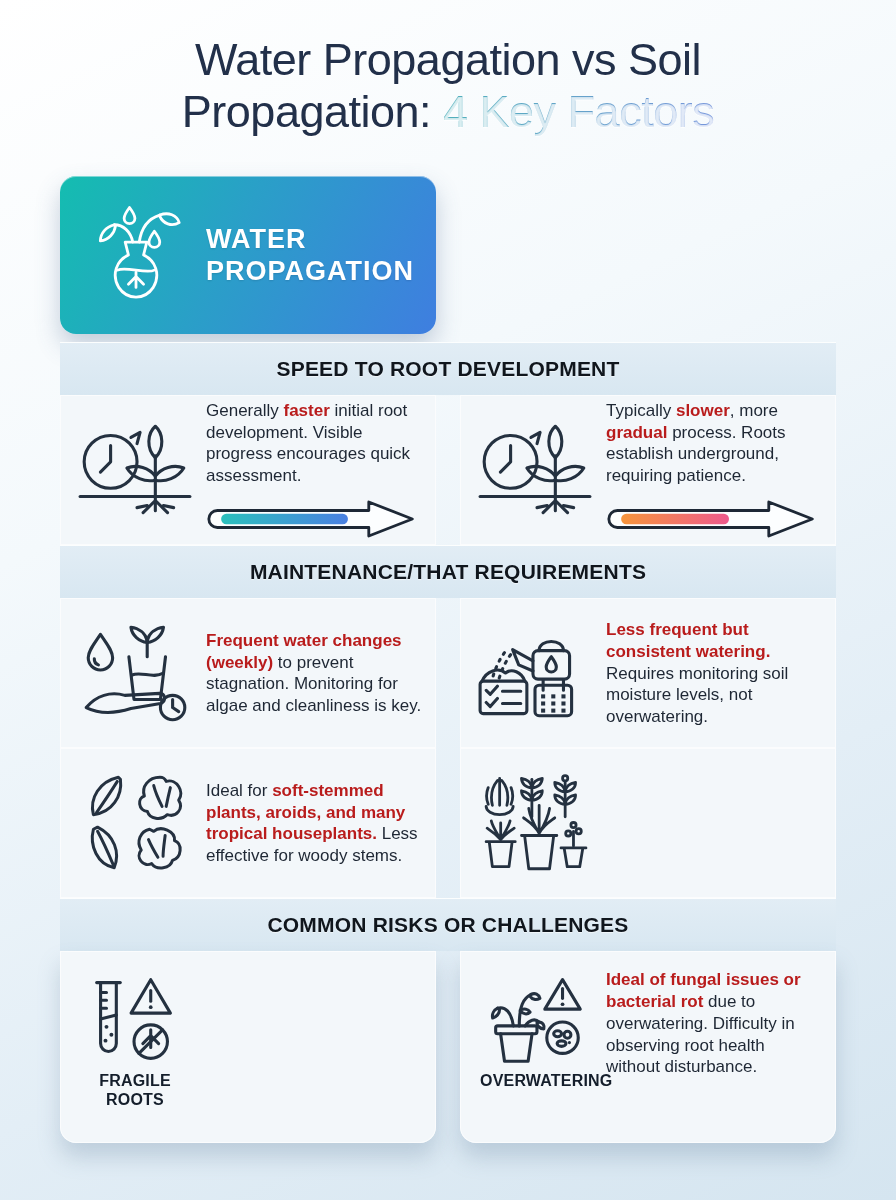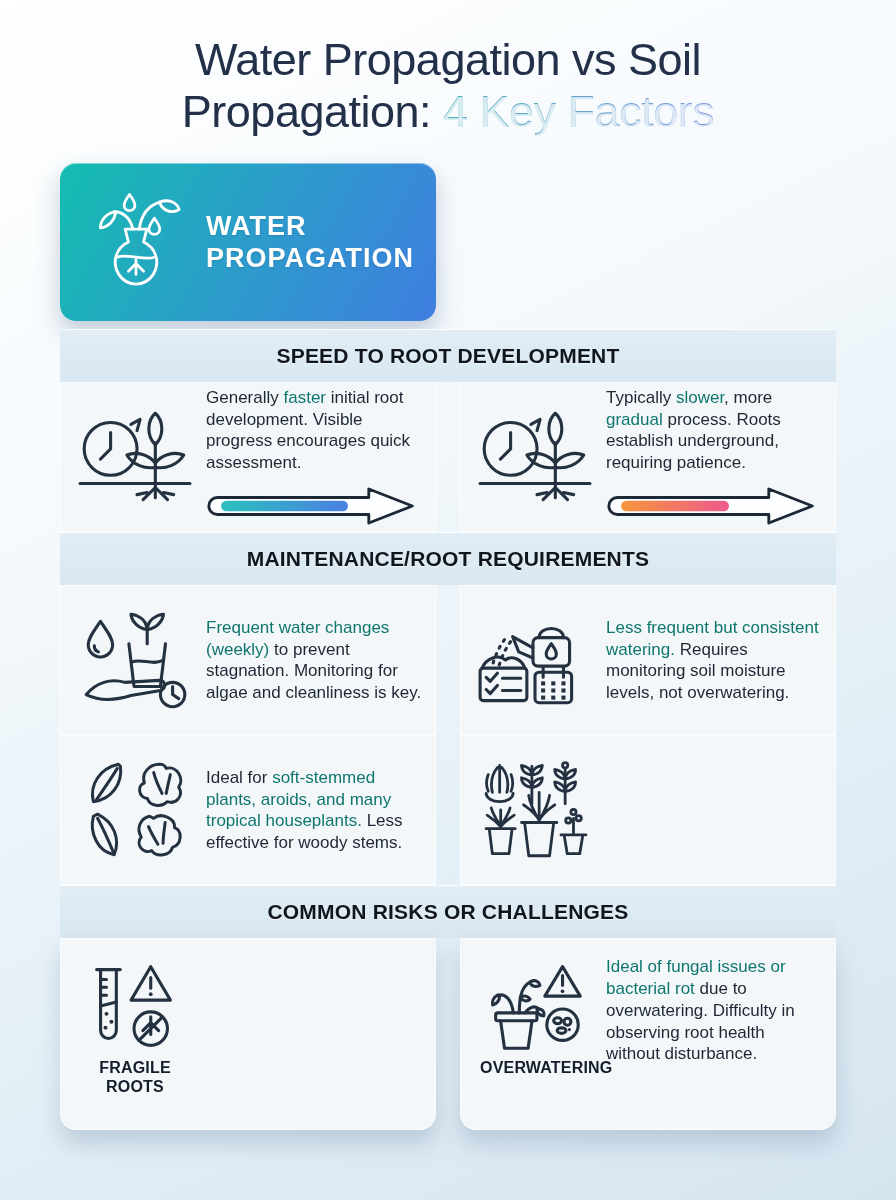--- a/index.html
+++ b/index.html
@@ -19,21 +19,21 @@
     color:#22304a; letter-spacing:-0.5px;
     text-shadow:0 1px 1px rgba(255,255,255,0.8);
   }
   .title .accent {
     background:linear-gradient(90deg,#43aab6 0%,#5b9ac8 55%,#6d8fd9 100%);
     -webkit-background-clip:text; background-clip:text;
     -webkit-text-fill-color:transparent; color:#4aa4bd;
   }
 
   
-  .header-row { display:flex; margin-top:25px; }
+  .header-row { display:flex; margin-top:38px; }
   .header-card {
     width:376px; height:158px; border-radius:16px;
     display:flex; align-items:center; padding-left:22px; gap:16px;
     box-shadow:0 12px 24px rgba(70,100,140,0.30), inset 0 1px 0 rgba(255,255,255,0.45);
   }
   .header-card.water { background:linear-gradient(118deg,#14bdb0 0%,#2a9fc8 45%,#3f7ee0 100%); }
   .header-card.soil  { background:linear-gradient(118deg,#f5872d 0%,#ef6a55 50%,#e94b86 100%); }
   .header-card svg { flex:0 0 auto; }
   .header-label {
     color:#ffffff; font-size:27px; font-weight:800; letter-spacing:1px;
@@ -63,21 +63,21 @@
   .cell.h-190 { height:192px; align-items:flex-start; padding-top:18px; }
   .cell.last-left  { border-radius:0 0 16px 16px; box-shadow:inset 0 0 0 1px rgba(255,255,255,0.65),0 14px 22px rgba(96,126,156,0.28); }
   .cell.last-right { border-radius:0 0 16px 16px; box-shadow:inset 0 0 0 1px rgba(255,255,255,0.65),0 14px 22px rgba(96,126,156,0.28); }
   .cell-icon { flex:0 0 134px; display:flex; flex-direction:column; align-items:center; justify-content:center; }
   .icon-caption {
     margin-top:3px; font-size:16px; font-weight:800; color:#141e2b;
     text-align:center; line-height:1.15; max-width:110px; letter-spacing:0.2px;
   }
   .cell-body { flex:1 1 auto; display:flex; flex-direction:column; justify-content:center; }
   .cell-text { font-size:17px; line-height:1.28; color:#1e2734; }
-  .cell-text b { font-weight:400; color:#0f766e; }
+  .cell-text b { font-weight:700; color:#b91c1c; }
   .arrow-svg { margin-top:10px; width:212px; height:44px; }
 
   svg.line-icon path, svg.line-icon circle, svg.line-icon rect, svg.line-icon ellipse {
     vector-effect:non-scaling-stroke;
   }
 </style>
 </head>
 <body>
 
 <div class="page">
@@ -161,21 +161,21 @@
                 <stop offset="1" stop-color="#ee5a8d"></stop>
             </linearGradient>
           </defs>
           <path d="M12,14 H172 V5 L218,23 L172,41 V32 H12 A9,9 0 0 1 12,14 Z" fill="#fcfeff" stroke="#1d2836" stroke-width="3" stroke-linejoin="round"></path>
           <rect x="16" y="17.5" height="11" rx="5.5" fill="url(#gradS)" width="114"></rect>
         </svg>
       </div>
     </div>
 
     <div class="band">
-        <span>MAINTENANCE/ROOT REQUIREMENTS</span>
+        <span>MAINTENANCE/THAT REQUIREMENTS</span>
       </div>
 
     <div class="cell c-left h-150">
       <div class="cell-icon">
         <svg class="line-icon" width="122" height="104" viewBox="0 0 120 100" fill="none" stroke="#243140" stroke-width="3.1" stroke-linecap="round" stroke-linejoin="round">
           <path d="M26,12 C20,21 14,28 14,35 a12,12 0 0 0 24,0 C38,28 32,21 26,12 Z"></path>
           <path d="M20,36 a6,6 0 0 0 4,6"></path>
           <path d="M54,34 L59,76 H85 L90,34"></path>
           <path d="M57,52 C66,48 78,56 88,50"></path>
           <path d="M72,34 V16"></path>

